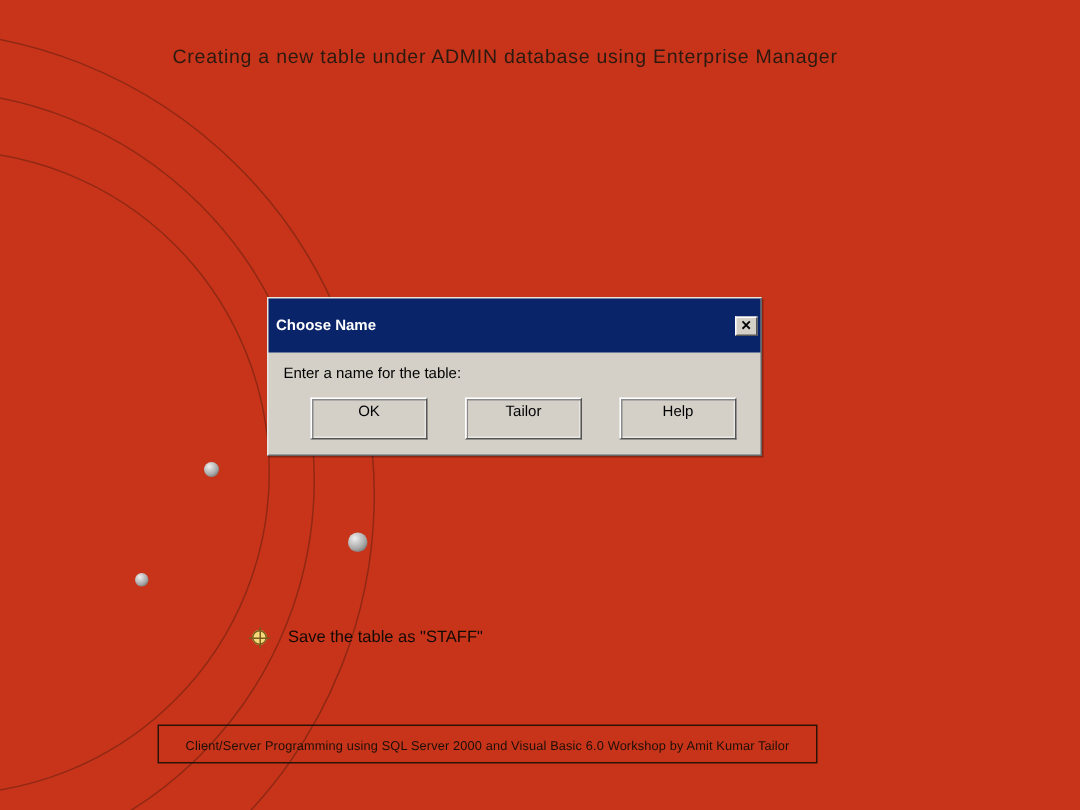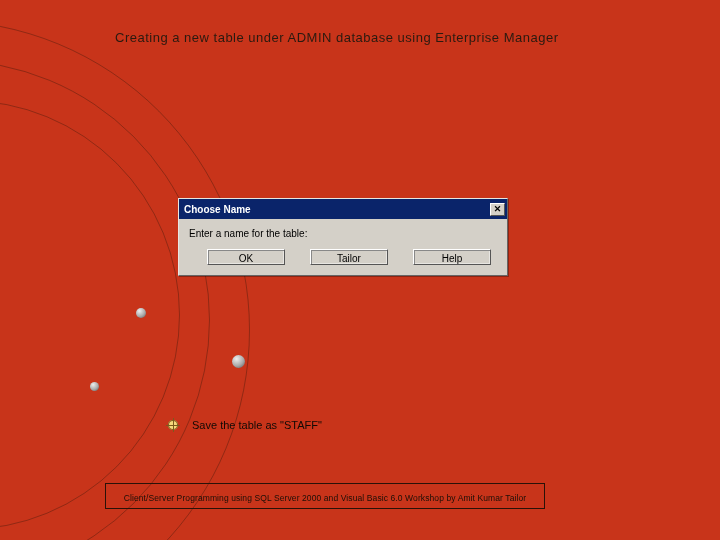--- a/index.html
+++ b/index.html
@@ -26,21 +26,21 @@
     width: 330px;
     background: #d4d0c8;
     border: 1px solid #666;
     border-top-color: #e8e6e2;
     border-left-color: #e8e6e2;
     box-shadow: 1px 1px 0 rgba(0,0,0,0.3);
   }
   .titlebar {
     background: linear-gradient(to right, #0a246a, #3a6ea5);
     background: #0a246a;
-    height: 20px;
+    height: 36px;
     display: flex;
     align-items: center;
     justify-content: space-between;
     padding: 0 2px;
     gap: 40px;
   }
   .titlebar-text {
     color: #fff;
     font-weight: bold;
     font-size: 10px;
@@ -88,21 +88,21 @@
   }
   .button-row {
     display: flex;
     justify-content: space-between;
     gap: 12px;
     margin-top: 10px;
     padding: 0 6px 0 18px;
   }
   .win-btn {
     flex: 0 0 78px;
-    height: 16px;
+    height: 28px;
     background: #d4d0c8;
     border: 1px solid #555;
     border-top-color: #fff;
     border-left-color: #fff;
     box-shadow: 1px 1px 0 #888 inset, -1px -1px 0 #e8e6e2 inset;
     font-size: 10px;
     font-family: Tahoma, sans-serif;
     cursor: pointer;
     text-align: center;
     line-height: 18px;

